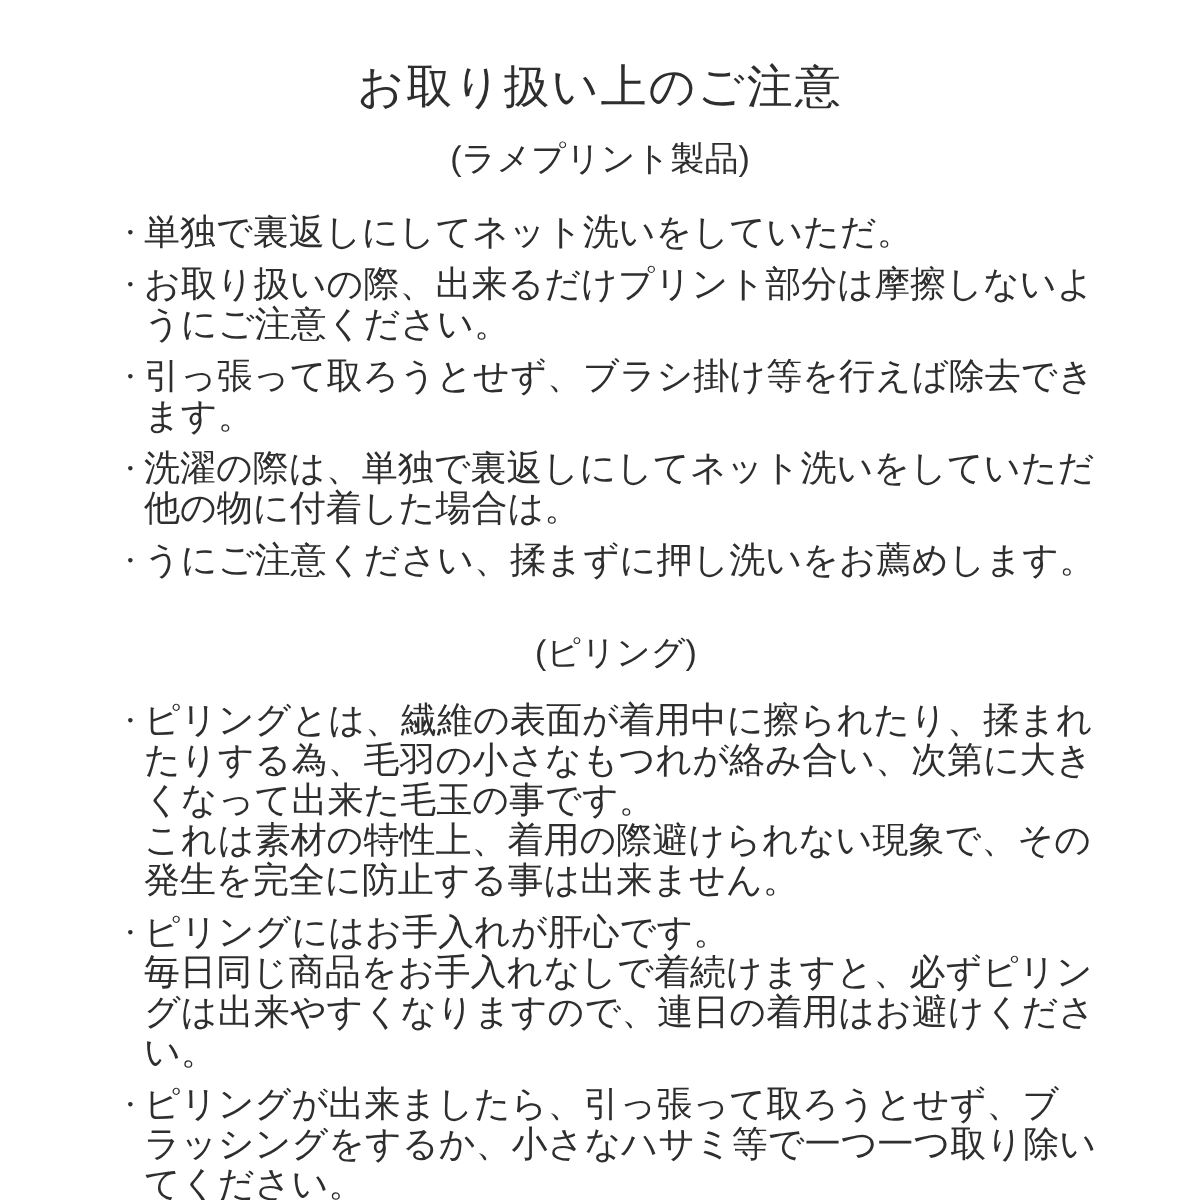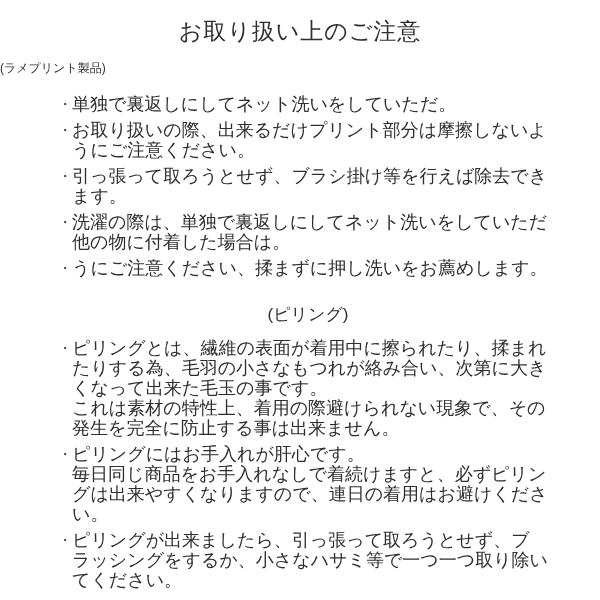--- a/index.html
+++ b/index.html
@@ -11,34 +11,35 @@
     height: 600px;
     background: #ffffff;
     font-family: "Liberation Sans", "DejaVu Sans", sans-serif;
     color: #2e2e2e;
     overflow: hidden;
   }
   .page {
     width: 600px;
     height: 600px;
     box-sizing: border-box;
-    padding-top: 16px;
+    padding-top: 28px;
     background: #ffffff;
   }
   .page-title {
     margin: 0 0 10px 0;
     text-align: center;
     font-size: 23px;
     line-height: 30px;
     font-weight: normal;
     letter-spacing: 1px;
   }
   .page-subtitle {
     margin: 0 0 14px 0;
-    font-size: 12px;
+    text-align: center;
+    font-size: 17px;
     line-height: 24px;
   }
   .bullet-list {
     margin: 0 14px 0 58px;
     font-size: 18px;
     line-height: 20px;
   }
   .bullet {
     display: flex;
     margin: 0 0 6px 0;

